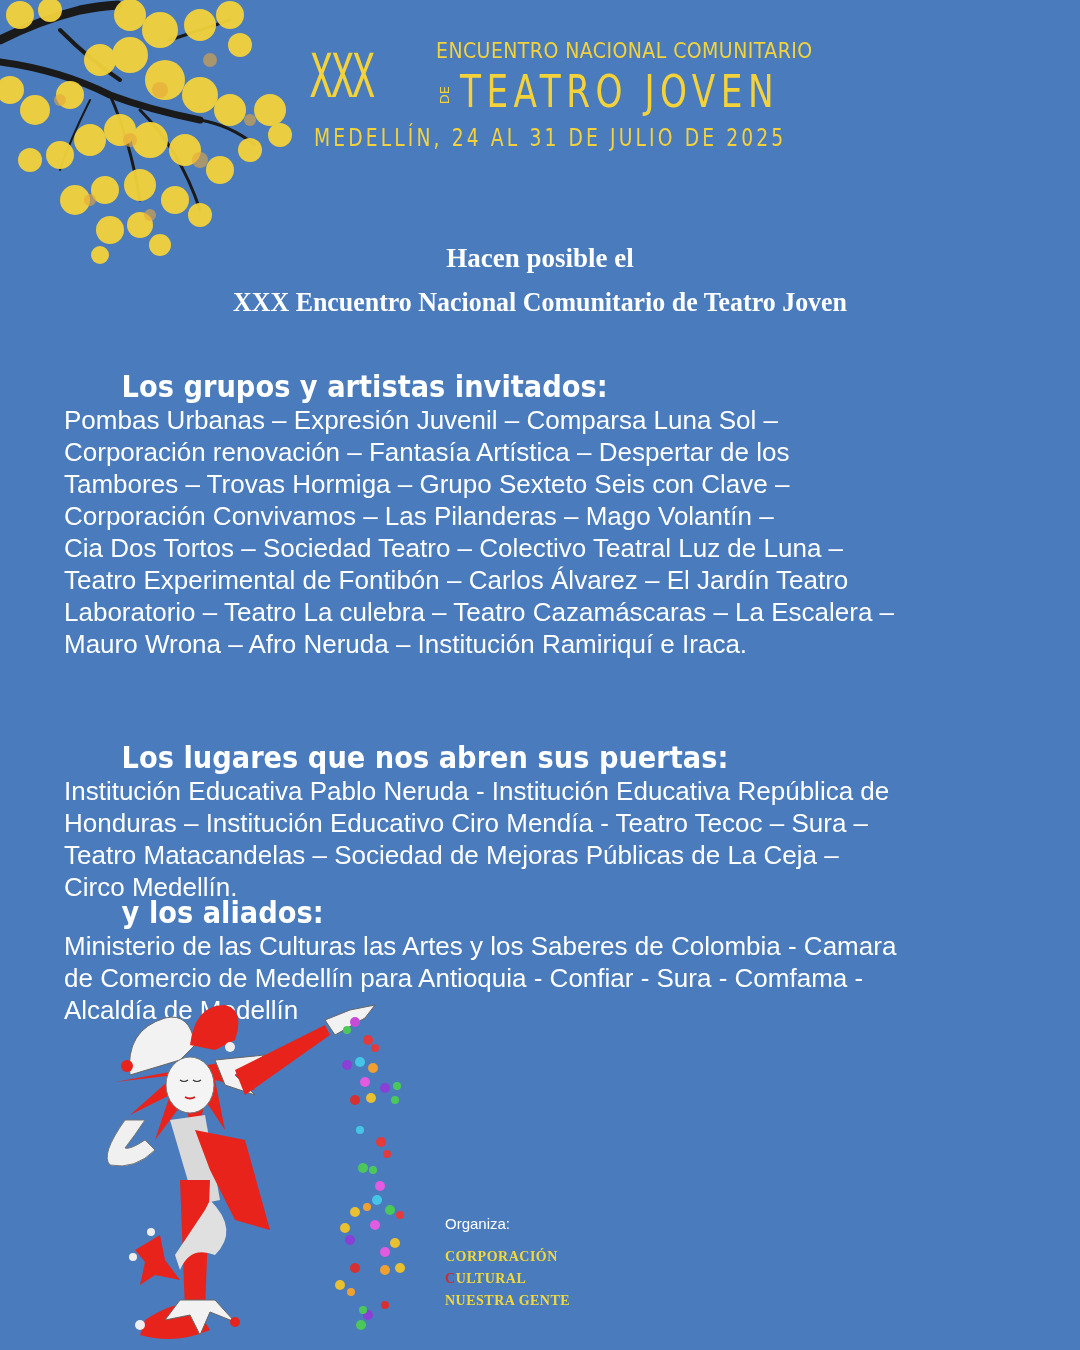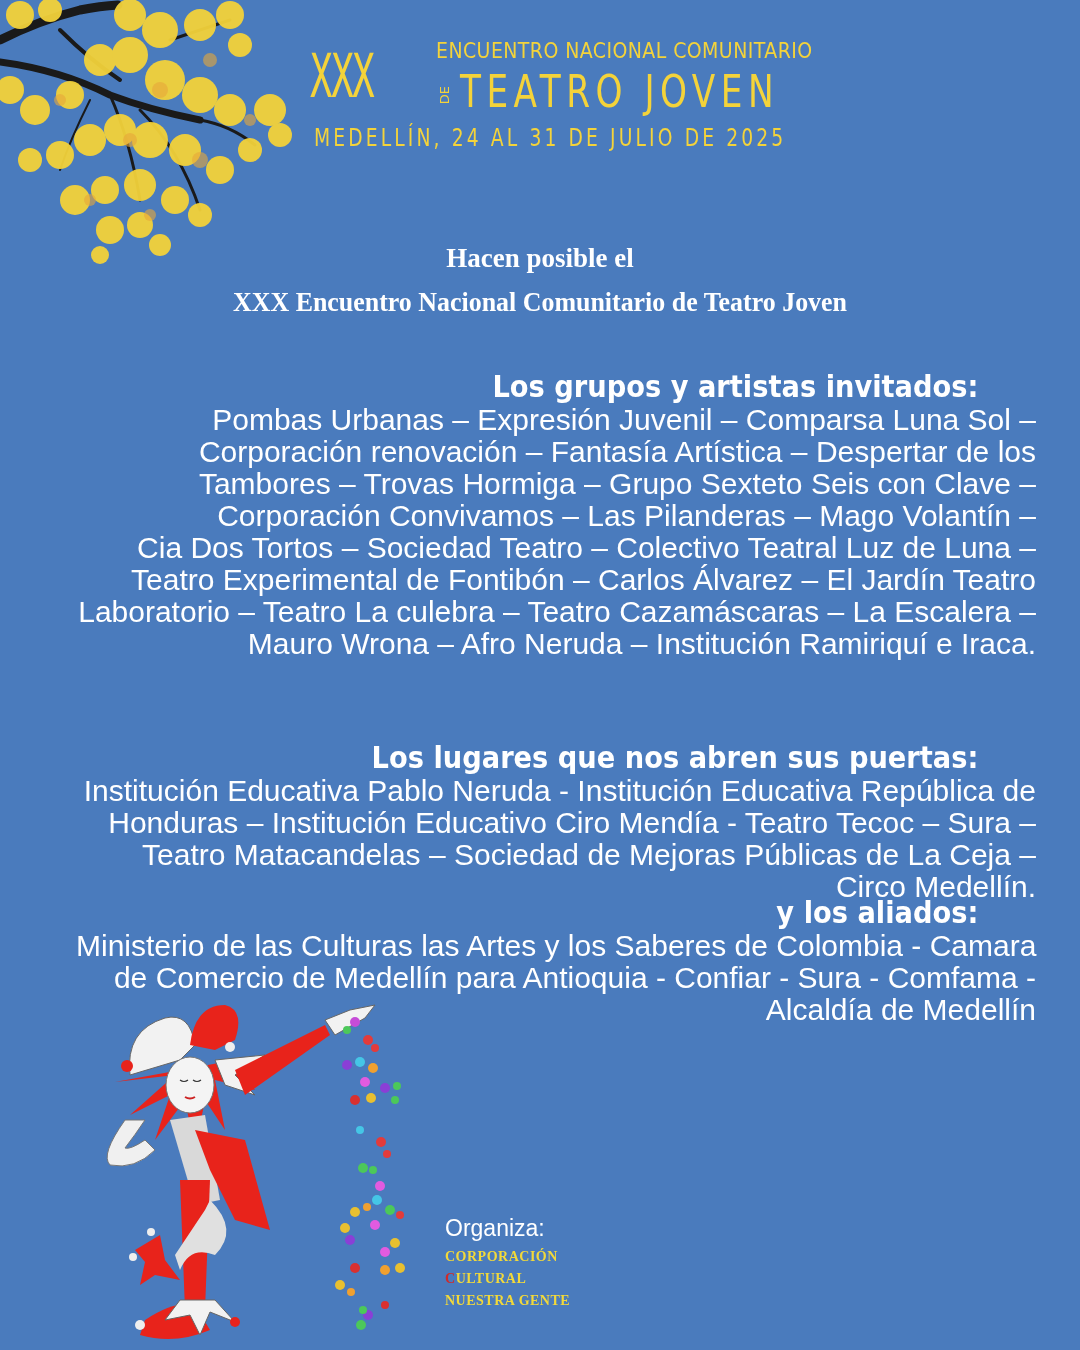--- a/index.html
+++ b/index.html
@@ -50,43 +50,43 @@
   .headline {
     position: absolute; left: 0; top: 236px; width: 1080px; text-align: center;
     font-family: "Liberation Serif", serif; font-weight: bold;
     font-size: 27px; line-height: 44px; color: #ffffff;
   }
   .headline span { display: block; }
   .headline .l2 { transform: scaleX(0.96); }
 
   
   .section {
-    position: absolute; left: 76px; width: 960px; text-align: right;
+    position: absolute; left: 64px; width: 960px; text-align: left;
   }
   .section h2 {
     font-family: "DejaVu Sans", sans-serif; font-weight: bold;
     font-size: 31px; line-height: 36px; color: #ffffff;
     transform: scaleX(0.88);
   }
   .section p {
     font-family: "Liberation Sans", sans-serif;
-    font-size: 30px; line-height: 32px; color: #ffffff;
+    font-size: 26px; line-height: 32px; color: #ffffff;
   }
   .section p span { display: block; white-space: nowrap; }
   #sec-grupos { top: 368px; }
   #sec-lugares { top: 702px; margin-top: 37px; }
   #sec-aliados { top: 894px; }
 
   
   .jester { position: absolute; left: 85px; top: 1000px; width: 320px; height: 350px; }
 
   
   .organiza {
     position: absolute; left: 445px; top: 1215px;
-    font-family: "Liberation Sans", sans-serif; font-size: 23px; color: #ffffff;
+    font-family: "Liberation Sans", sans-serif; font-size: 15px; color: #ffffff;
   }
   .org-name {
     position: absolute; left: 445px; top: 1246px;
     font-family: "Liberation Serif", serif; font-weight: bold;
     font-size: 14px; line-height: 22px; color: #f2d93a; letter-spacing: 0.5px;
   }
   .org-name span { display: block; }
   .org-name .red { color: #d02a2a; }
 </style>
 </head>

